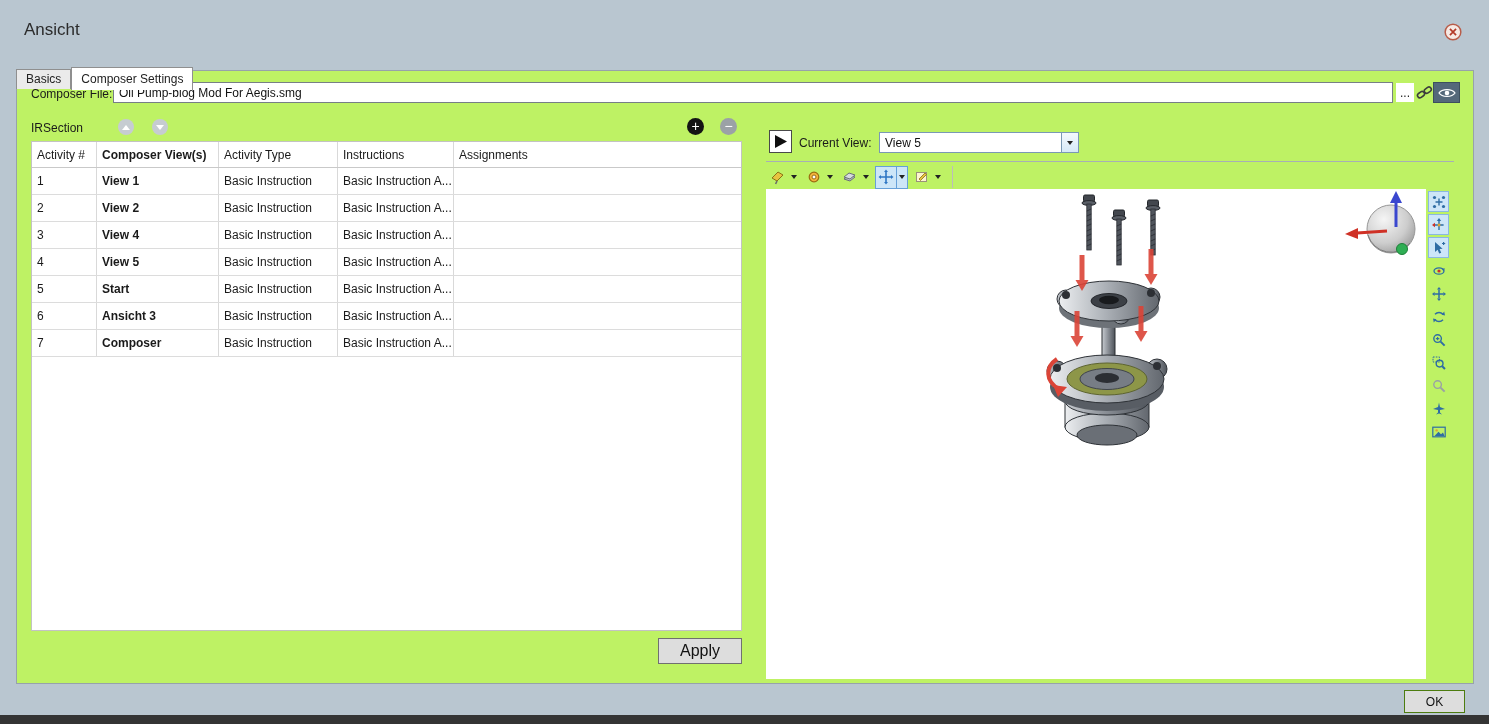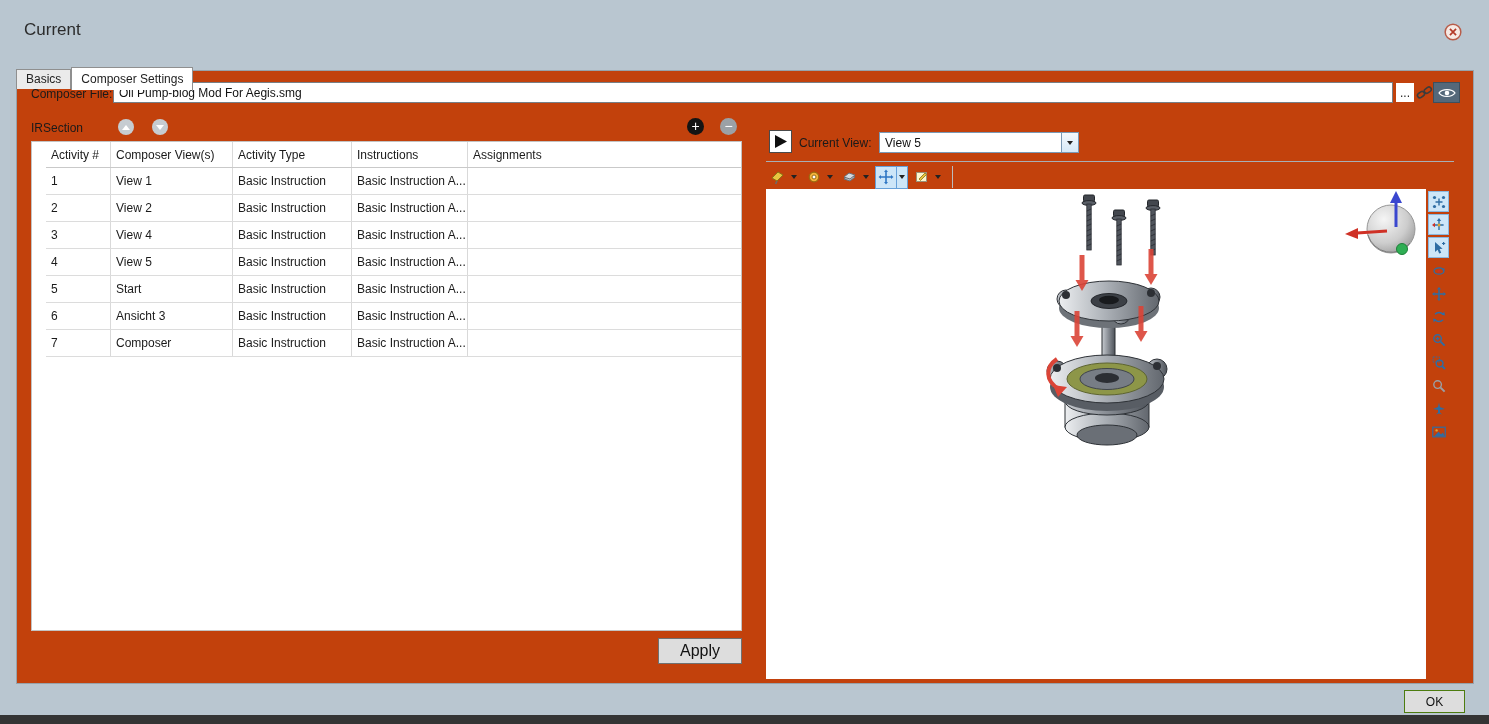--- a/index.html
+++ b/index.html
@@ -6,41 +6,41 @@
   body { font-family:"Liberation Sans", sans-serif; }
   .screen { position:relative; width:1489px; height:724px; background:#b9c6d0; overflow:hidden; }
 
   .title { position:absolute; left:24px; top:20px; font-size:17px; color:#2b2b2b; }
   .close-btn { position:absolute; left:1444px; top:23px; width:18px; height:18px; border:none; background:transparent; cursor:pointer; padding:0; }
 
   .tabbar { position:absolute; left:16px; top:47px; display:flex; align-items:flex-end; z-index:3; }
   .tab { background:#ebebeb; border:1px solid #8f8f8f; border-bottom:none; height:20px; line-height:19px; padding:0 9px; font-size:12px; color:#222; cursor:pointer; }
   .tab.active { background:#ffffff; height:23px; line-height:22px; margin-bottom:-1px;margin-top:20px; }
 
-  .panel { position:absolute; left:16px; top:70px; width:1458px; height:614px; background:#c2410c; border:1px solid #97a2aa; z-index:2; }
+  .panel { position:absolute; left:16px; top:70px; width:1458px; height:614px; background:#bef264; border:1px solid #97a2aa; z-index:2; }
 
   .file-label { position:absolute; left:14px; top:16px; font-size:12px; color:#1a1a1a; }
   .file-input { position:absolute; left:96px; top:11px; width:1280px; height:21px; border:1px solid #777f86; font-size:12px; padding:0 5px; font-family:"Liberation Sans",sans-serif; color:#111; }
   .dots-btn { position:absolute; left:1379px; top:12px; width:18px; height:19px; border:none; background:#fff; font-size:12px; color:#222; cursor:pointer; }
   .link-btn { position:absolute; left:1397px; top:12px; width:20px; height:20px; border:none; background:transparent; cursor:pointer; padding:1px; }
   .eye-btn { position:absolute; left:1416px; top:11px; width:27px; height:21px; border:1px solid #3d4f5e; background:#54687a; cursor:pointer; display:flex; align-items:center; justify-content:center; padding:0; }
 
   .act-label { position:absolute; left:14px; top:50px; font-size:12px; color:#1a1a1a; }
   .circ-btn { position:absolute; top:48px; width:16px; height:16px; border-radius:50%; border:none; background:#c6ccd1; cursor:pointer; display:flex; align-items:center; justify-content:center; padding:0; }
   .tri-up { width:0; height:0; border-left:4px solid transparent; border-right:4px solid transparent; border-bottom:5px solid #fff; }
   .tri-down { width:0; height:0; border-left:4px solid transparent; border-right:4px solid transparent; border-top:5px solid #fff; }
   .plus-btn, .minus-btn { position:absolute; top:47px; width:17px; height:17px; border-radius:50%; border:none; cursor:pointer; color:#fff; font-size:14px; line-height:15px; text-align:center; padding:0; font-family:"Liberation Sans",sans-serif; }
   .plus-btn { left:670px; background:#141414; }
   .minus-btn { left:703px; background:#9ba1a6; }
 
-  .table { position:absolute; left:14px; top:70px; width:711px; height:490px; border:1px solid #c3c3c3; background:#fff; overflow:hidden;padding-left:14px; }
+  .table { position:absolute; left:14px; top:70px; width:711px; height:490px; border:1px solid #c3c3c3; background:#fff; overflow:hidden; }
   .thead { display:flex; height:26px; border-bottom:1px solid #c9c9c9; }
   .trow { display:flex; height:27px; border-bottom:1px solid #dcdcdc; }
   .cell { font-size:12px; color:#1a1a1a; line-height:26px; padding-left:5px; border-right:1px solid #d9d9d9; overflow:hidden; white-space:nowrap; text-overflow:ellipsis; }
-  .col0 { width:65px; } .col1 { width:122px; } .col2 { width:119px; } .col3 { width:116px; } .col4 { flex:1; border-right:none; }
+  .col0 { width:65px; } .col1 { width:122px;font-weight:bold; } .col2 { width:119px; } .col3 { width:116px; } .col4 { flex:1; border-right:none; }
 
   .apply-btn { position:absolute; left:641px; top:567px; width:84px; height:26px; background:#dddddd; border:1px solid #707070; font-size:16px; color:#111; cursor:pointer; font-family:"Liberation Sans",sans-serif; }
   .ok-btn { position:absolute; left:1404px; top:690px; width:61px; height:23px; background:#dddddd; border:1px solid #4d7c0f; font-size:12px; color:#111; cursor:pointer; z-index:4; font-family:"Liberation Sans",sans-serif; }
 
   .play-btn { position:absolute; left:752px; top:59px; width:23px; height:23px; background:#fff; border:1px solid #4a4a4a; cursor:pointer; display:flex; align-items:center; justify-content:center; padding:0; }
   .cv-label { position:absolute; left:782px; top:65px; font-size:12px; color:#1a1a1a; }
   .combo { position:absolute; left:862px; top:61px; width:200px; height:21px; border:1px solid #7a99b5; background:#fff; display:flex; align-items:center; cursor:pointer; }
   .combo .val { flex:1; font-size:12px; padding-left:5px; color:#111; }
   .combo .dd-btn { width:17px; height:100%; border-left:1px solid #7a99b5; background:linear-gradient(#f4f9fd,#d6e9f8); display:flex; align-items:center; justify-content:center; }
   .hline { position:absolute; left:749px; top:90px; width:688px; height:1px; background:#a7afb5; }
@@ -62,21 +62,21 @@
   .sbtn { width:21px; height:21px; border:1px solid transparent; background:transparent; display:flex; align-items:center; justify-content:center; cursor:pointer; padding:0; }
   .sbtn.on { background:#cde6f8; border-color:#8ab8e0; }
 
   .bottom-bar { position:absolute; left:0; bottom:0; width:100%; height:9px; background:#343434; }
 </style>
 </head>
 <body>
 
 <div class="screen">
 
-  <span class="title">Current</span>
+  <span class="title">Ansicht</span>
 
   <button class="close-btn" title="">
     <svg width="18" height="18" viewBox="0 0 17 17">
       <circle cx="8.5" cy="8.5" r="7.4" fill="#f6e9e4" stroke="#b85c49" stroke-width="1.4"></circle>
       <path d="M5.6 5.6 L11.4 11.4 M11.4 5.6 L5.6 11.4" stroke="#b33a28" stroke-width="1.6"></path>
     </svg>
   </button>
 
   <div class="tabbar">
     <div class="tab"><span>Basics</span></div>

